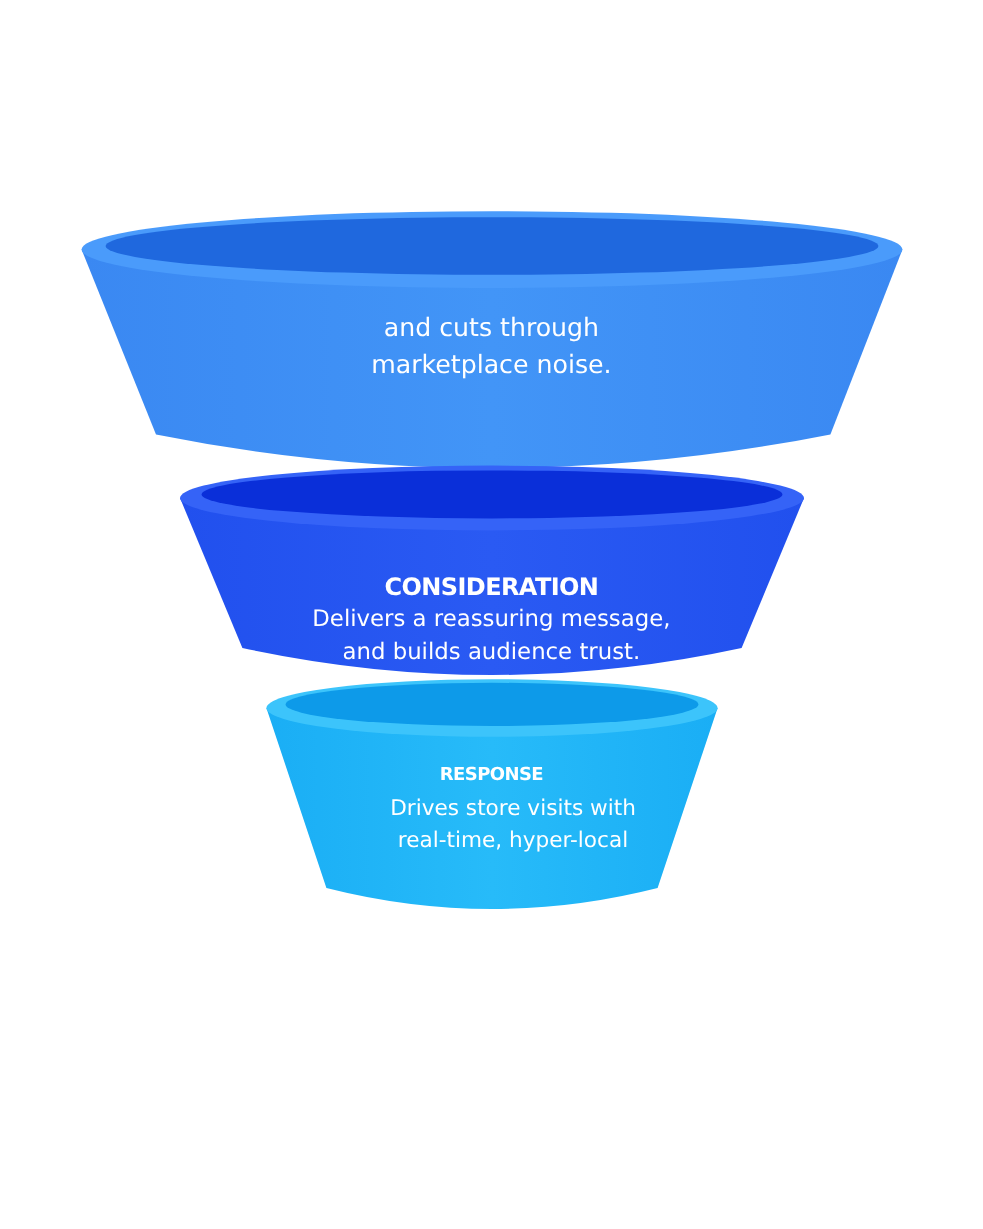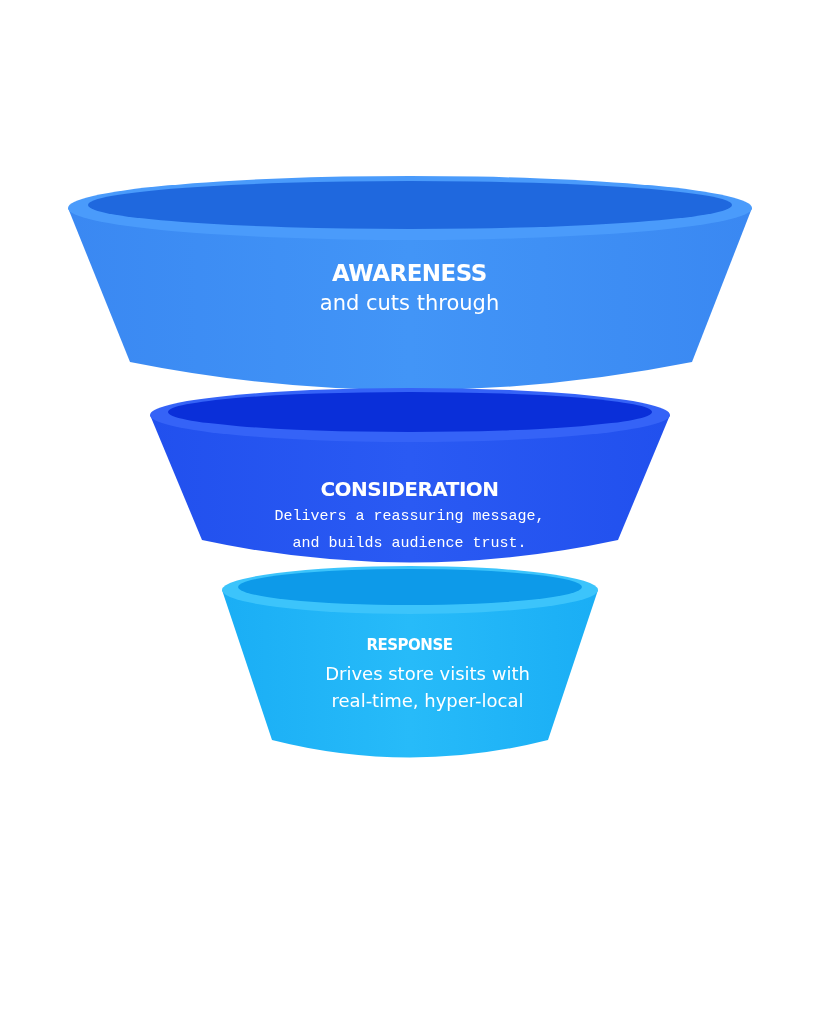--- a/index.html
+++ b/index.html
@@ -7,21 +7,21 @@
          font-family: "DejaVu Sans", "Liberation Sans", sans-serif; }
   #funnel { position: absolute; left: 0; top: 0; width: 819px; height: 1024px; }
   .tier-text { position: absolute; left: 0; width: 819px; text-align: center; color: #ffffff; }
   .tier-title { font-weight: bold; letter-spacing: -0.5px; }
   .tier-desc { font-weight: normal; }
   #t1 { top: 258px; }
   #t1 .tier-title { font-size: 23px; line-height: 30px; }
   #t1 .tier-desc { font-size: 21px; line-height: 31px; }
   #t2 { top: 461px; margin-top: 14px; }
   #t2 .tier-title { font-size: 20px; line-height: 28px; }
-  #t2 .tier-desc { font-size: 15px; line-height: 27px; font-family: Liberation Mono, monospace; }
+  #t2 .tier-desc { font-size: 19px; line-height: 27px; }
   #t3 { top: 630px; }
   #t3 .tier-title { font-size: 15px; line-height: 30px; }
   #t3 .tier-desc { font-size: 18px; line-height: 27px; padding-left: 36px; }
   .line { display: block; white-space: nowrap; }
 </style>
 </head>
 <body style="background: rgb(255, 255, 255);">
 
 <svg id="funnel" viewBox="0 0 819 1024" xmlns="http://www.w3.org/2000/svg">
   <defs>
@@ -55,22 +55,22 @@
   </g>
 
   <g>
     <path id="body2" d="M222,590 L272,740 Q410,775 548,740 L598,590 Z" fill="url(#g2)"></path>
     <ellipse id="rim2" cx="410" cy="590" rx="188" ry="24" fill="#3cc4fb"></ellipse>
     <ellipse id="inner2" cx="410" cy="587" rx="172" ry="18" fill="#0d9ae9"></ellipse>
   </g>
 </svg>
 
 <div class="tier-text" id="t1">
-  <span class="line tier-title">AWARENESS</span>
   <span class="line tier-desc">and cuts through</span>
+  <span class="line tier-desc">marketplace noise.</span>
 </div>
 
 <div class="tier-text" id="t2">
   <span class="line tier-title">CONSIDERATION</span>
   <span class="line tier-desc">Delivers a reassuring message,</span>
   <span class="line tier-desc">and builds audience trust.</span>
 </div>
 
 <div class="tier-text" id="t3">
   <span class="line tier-title">RESPONSE</span>

